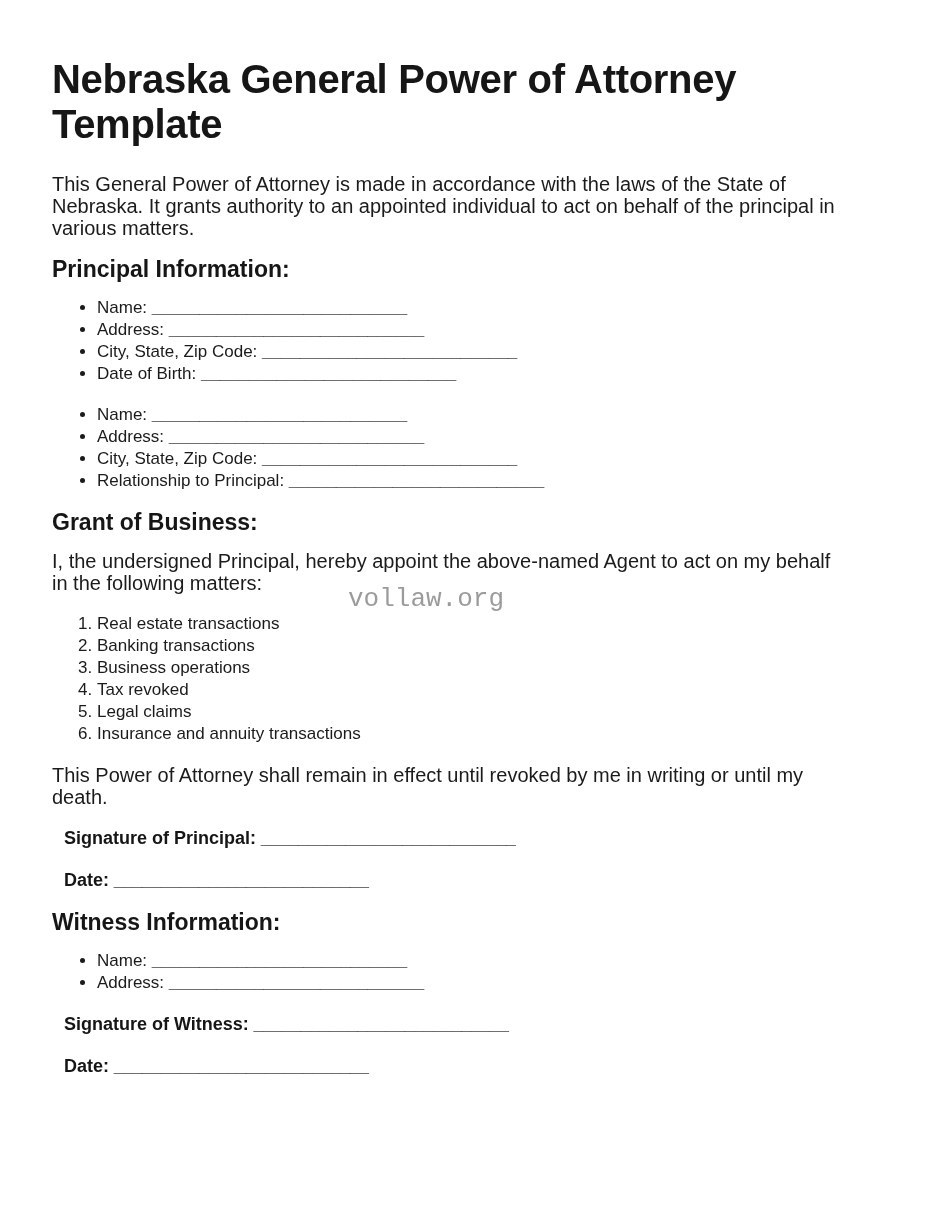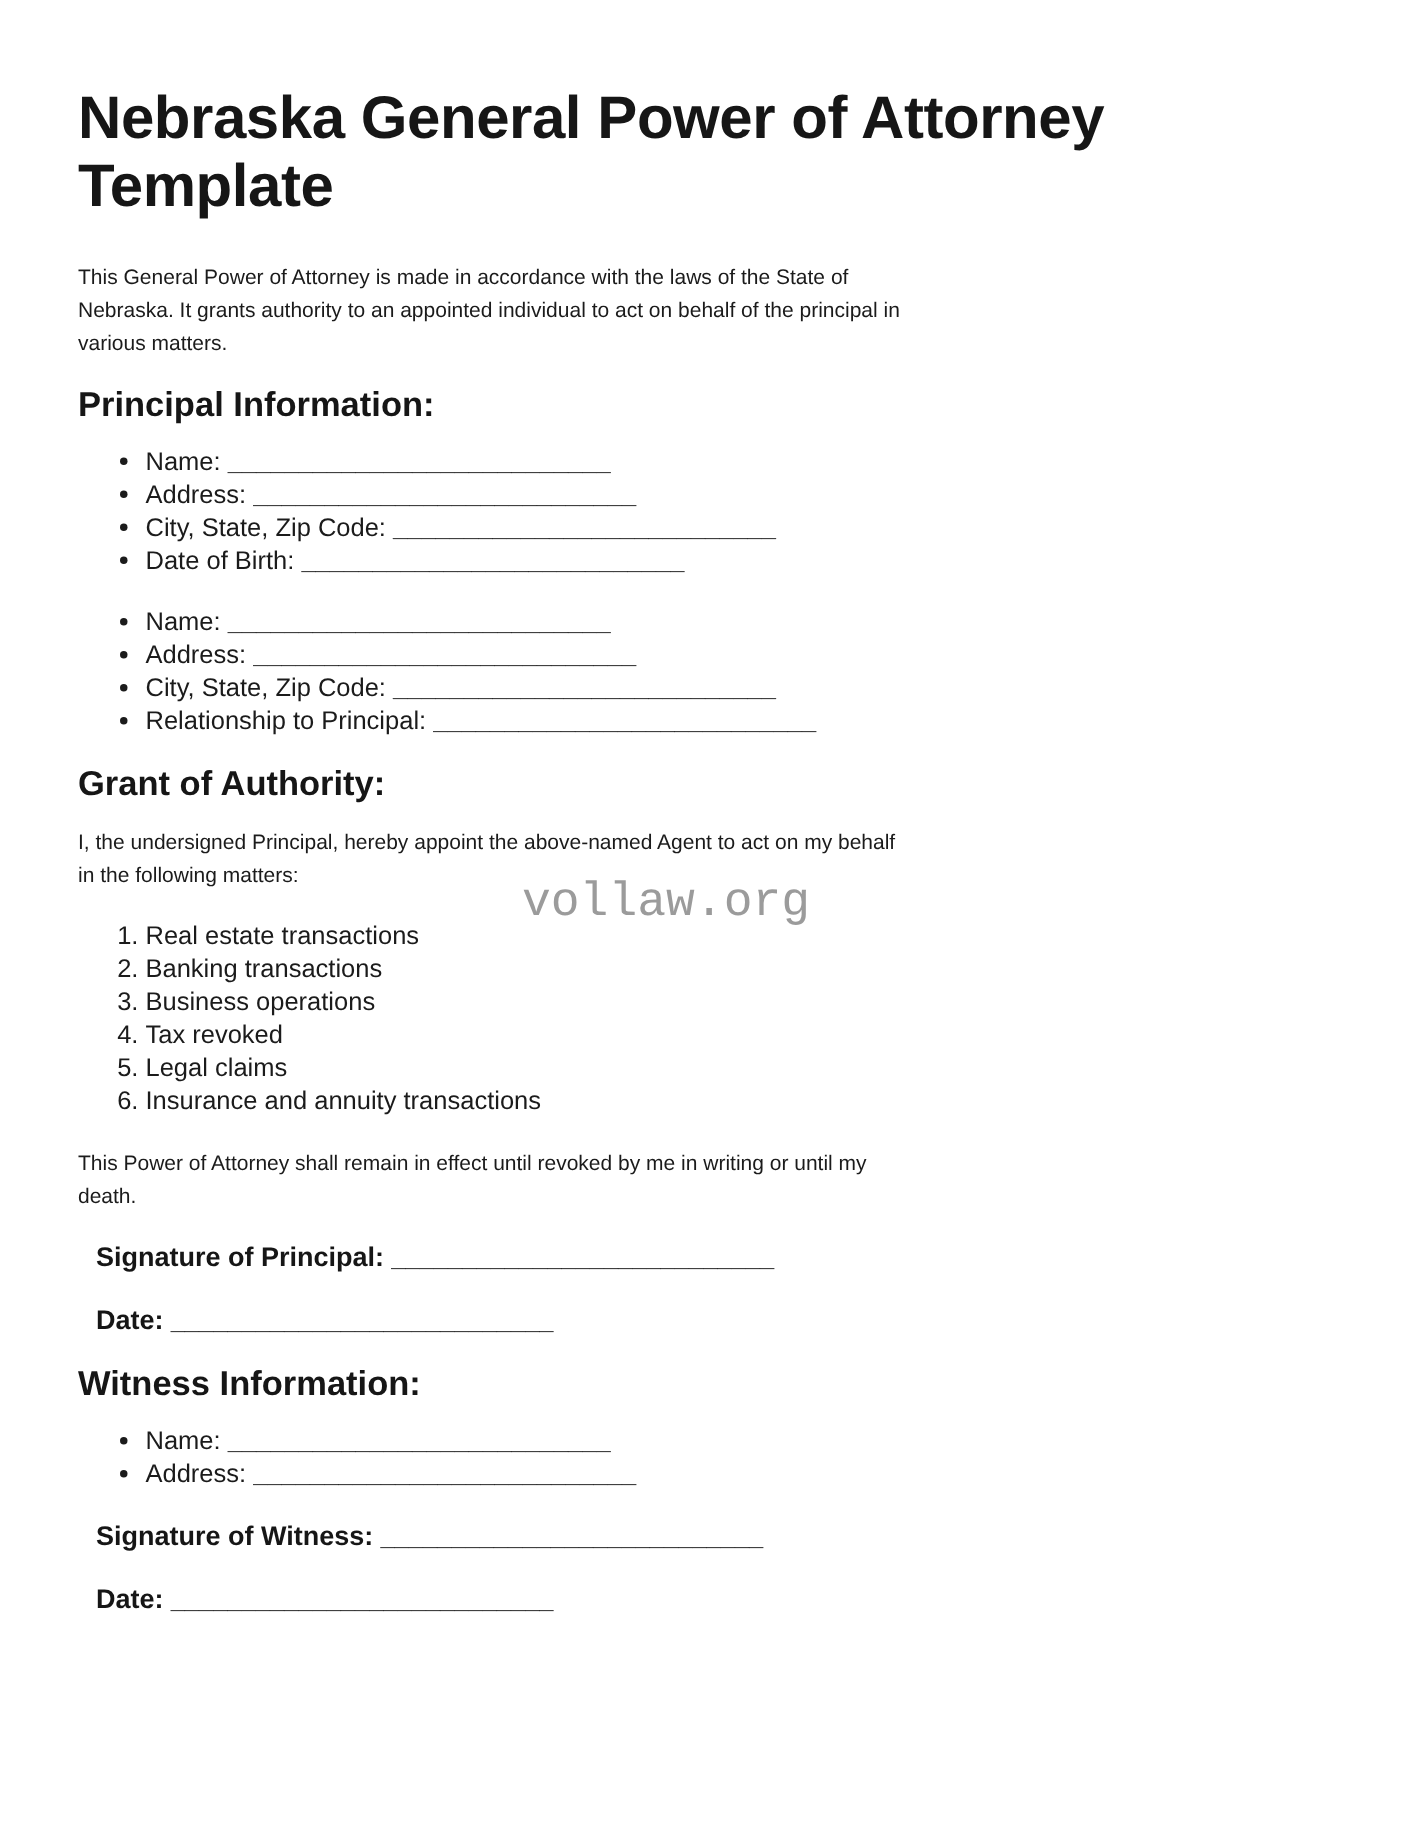--- a/index.html
+++ b/index.html
@@ -17,21 +17,21 @@
   h1.doc-title {
     font-size: 40px;
     line-height: 1.12;
     font-weight: bold;
     margin: 0 0 26px 0;
     white-space: pre-line;
     letter-spacing: -0.3px;
     color: #161616;
   }
   p.body-text {
-    font-size: 14px;
+    font-size: 20px;
     line-height: 22px;
     margin: 0 0 19px 0;
     white-space: pre-line;
   }
   h3.section-heading {
     font-size: 23px;
     line-height: 22px;
     font-weight: bold;
     margin: 0 0 17px 0;
     color: #161616;
@@ -50,21 +50,21 @@
     font-size: 17px;
     line-height: 22px;
     margin: 0 0 19px 12px;
   }
   p.sig-row strong { font-size: 18px; font-weight: bold; color: #161616; }
   .watermark {
     position: absolute;
     left: 348px;
     top: 586px;
     font-family: "Liberation Mono", "DejaVu Sans Mono", monospace;
-    font-size: 32px;
+    font-size: 26px;
     line-height: 1;
     color: rgba(72, 72, 72, 0.55);
     pointer-events: none;
     white-space: nowrap;
   }
 </style>
 </head>
 <body>
 
 <div class="page">
@@ -84,21 +84,21 @@
     <li><span>Date of Birth:</span> <span class="blank">___________________________</span></li>
   </ul>
 
   <ul class="field-list">
     <li><span>Name:</span> <span class="blank">___________________________</span></li>
     <li><span>Address:</span> <span class="blank">___________________________</span></li>
     <li><span>City, State, Zip Code:</span> <span class="blank">___________________________</span></li>
     <li><span>Relationship to Principal:</span> <span class="blank">___________________________</span></li>
   </ul>
 
-  <h3 class="section-heading">Grant of Authority:</h3>
+  <h3 class="section-heading">Grant of Business:</h3>
   <p class="body-text">I, the undersigned Principal, hereby appoint the above-named Agent to act on my behalf
 in the following matters:</p>
 
   <ol class="powers-list">
     <li>Real estate transactions</li>
     <li>Banking transactions</li>
     <li>Business operations</li>
     <li>Tax revoked</li>
     <li>Legal claims</li>
     <li>Insurance and annuity transactions</li>

